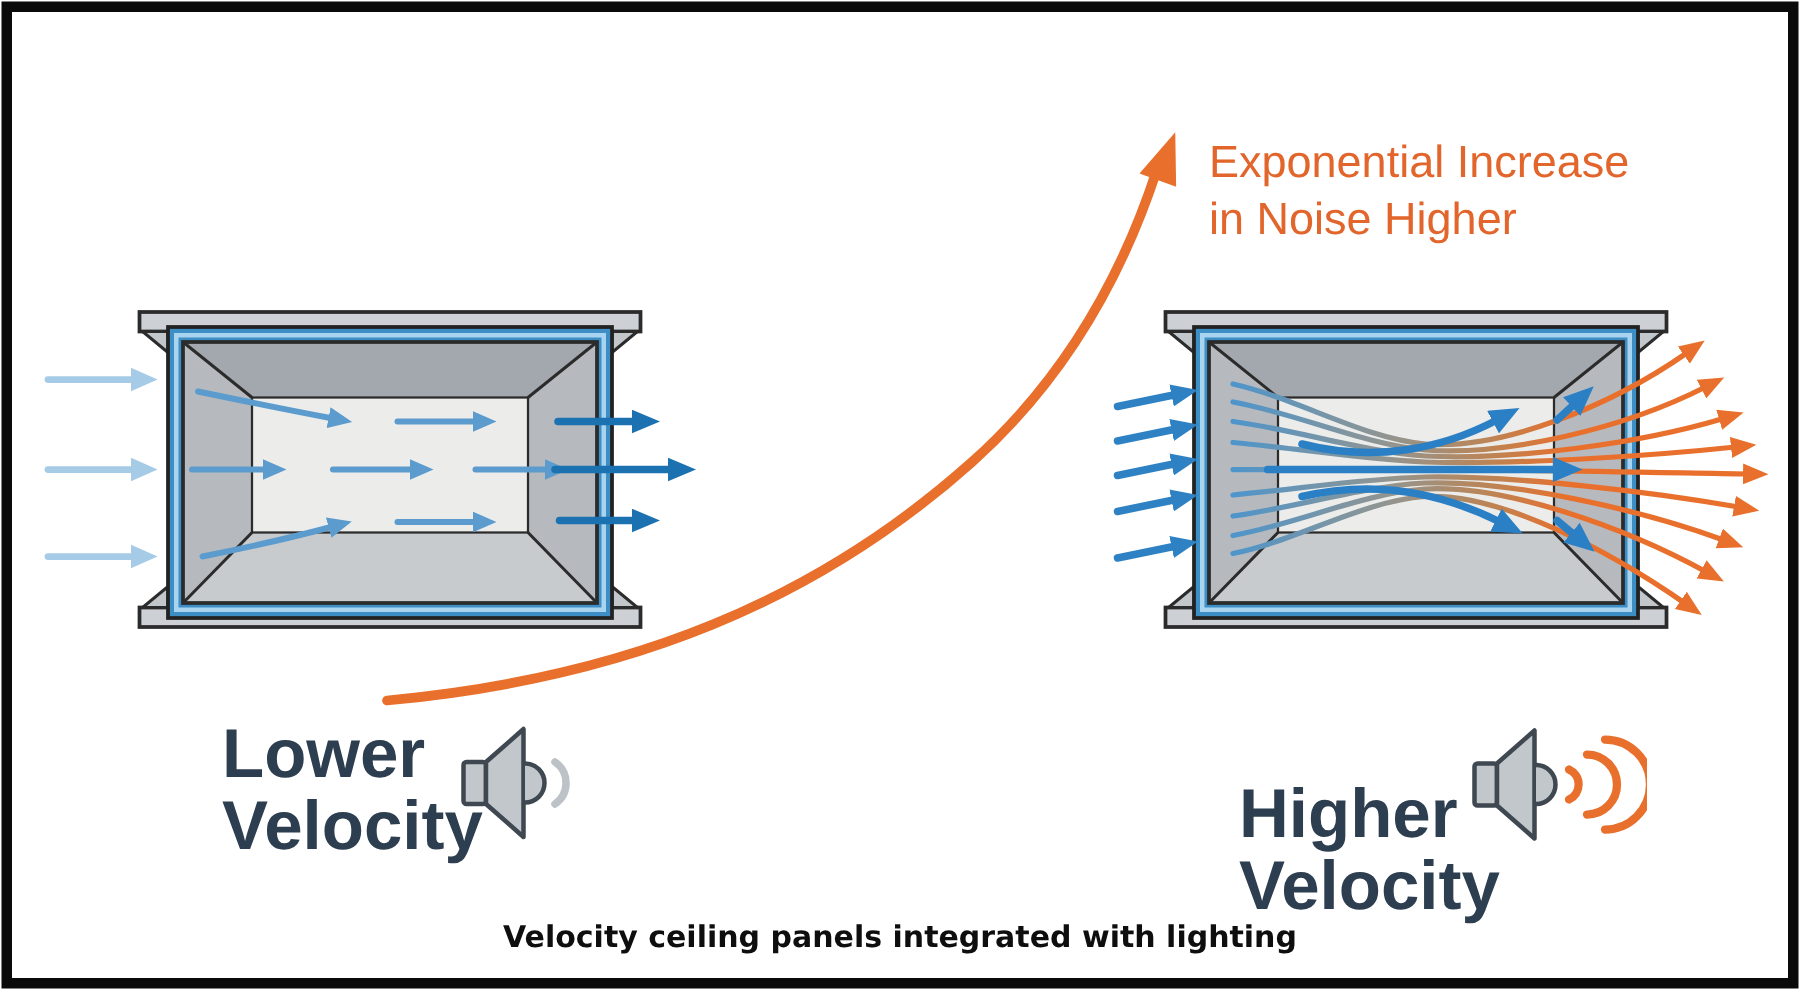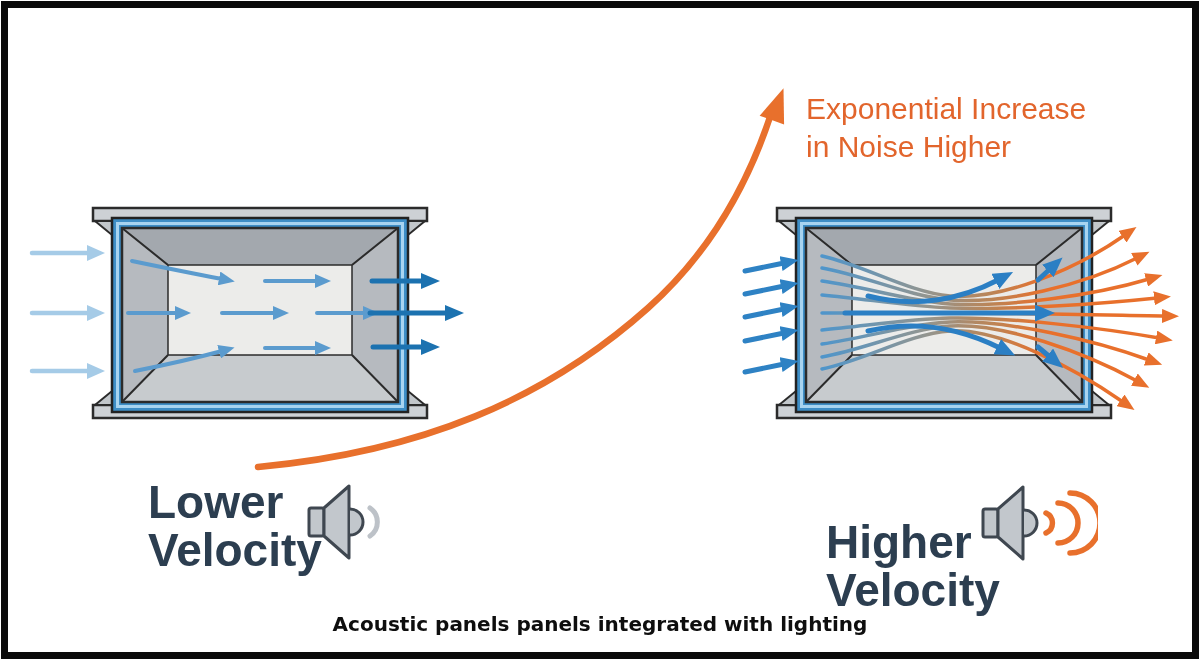--- a/index.html
+++ b/index.html
@@ -164,16 +164,16 @@
     <rect x="3" y="33" width="15" height="28" rx="2" fill="#C2C7CC" stroke="#3F4750" stroke-width="3"></rect>
     <path d="M18,33 L43,11 L43,83 L18,61 Z" fill="#C2C7CC" stroke="#3F4750" stroke-width="3" stroke-linejoin="round"></path>
     <path d="M44,34 a13,13 0 0 1 0,26" fill="#C2C7CC" stroke="#3F4750" stroke-width="3"></path>
     <g stroke="#E8702C" stroke-width="5.5" fill="none" stroke-linecap="round">
       <path d="M66,37 a11,11 0 0 1 0,20"></path>
       <path d="M78,27 a20,20 0 0 1 0,40"></path>
       <path d="M90,17 a29,29 0 0 1 0,60"></path>
     </g>
   </svg>
 
-  <div class="caption">Acoustic panels panels integrated with lighting</div>
+  <div class="caption">Velocity ceiling panels integrated with lighting</div>
 
   <div class="border-frame"></div>
 </div>
 
 </body></html>

